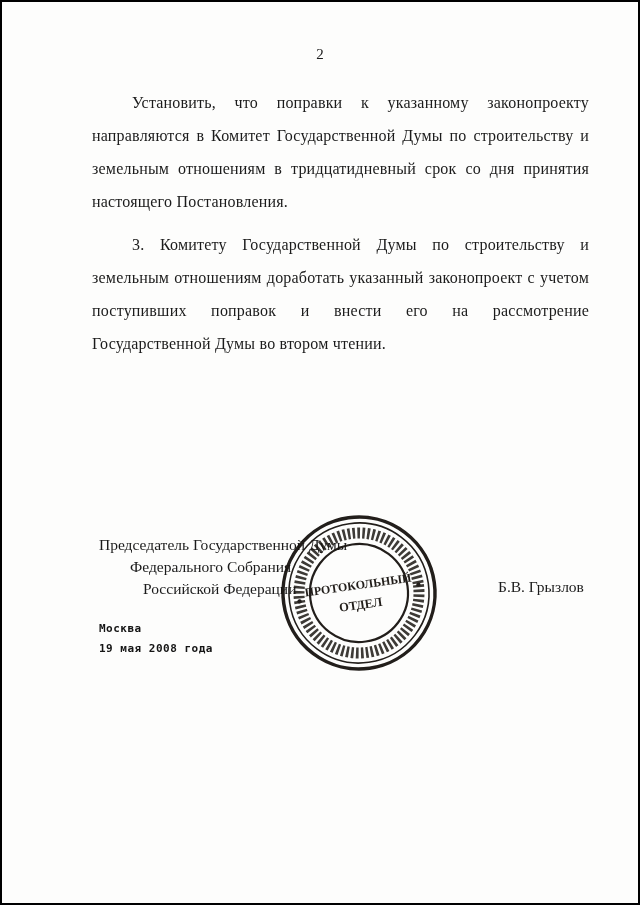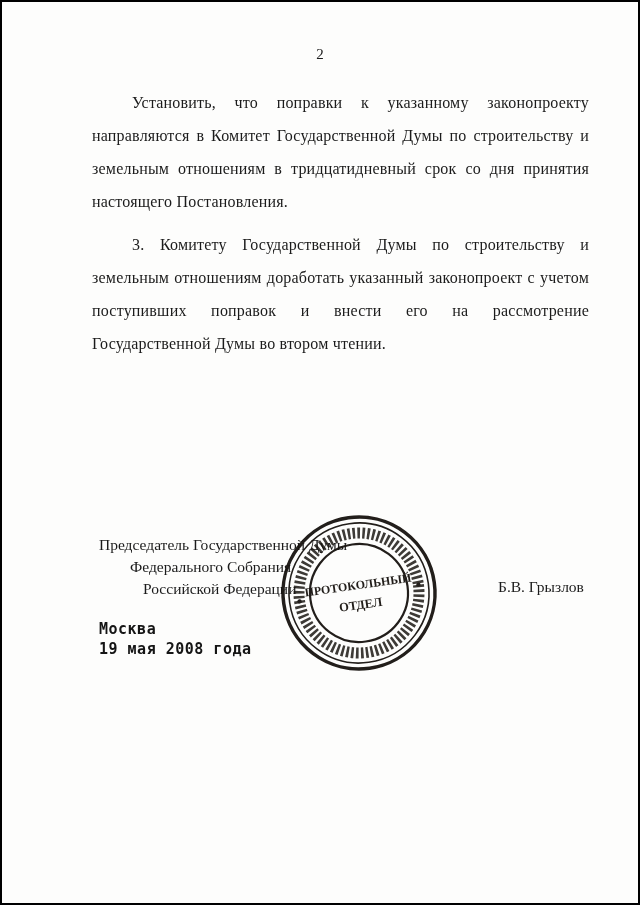--- a/index.html
+++ b/index.html
@@ -28,21 +28,21 @@
 
   .sig-line { position:absolute; font-size:15.5px; white-space:nowrap; }
   .sig-l1 { top:534px; left:97px; }
   .sig-l2 { top:556px; left:128px; }
   .sig-l3 { top:578px; left:141px; }
   .sig-name { top:576px; left:490px;margin-left:6px; }
 
   .footer-block {
     position:absolute; top:617px; left:97px;
     font-family:"DejaVu Sans Mono", monospace;
-    font-size:15px; line-height:20px;
+    font-size:11px; line-height:20px;
     font-weight:bold; color:#151515;
     letter-spacing:0.5px;
     white-space:nowrap;
   }
 
   .stamp {
     position:absolute; top:509px; left:275px;
     width:164px; height:164px;
     opacity:0.95;
     pointer-events:none;

